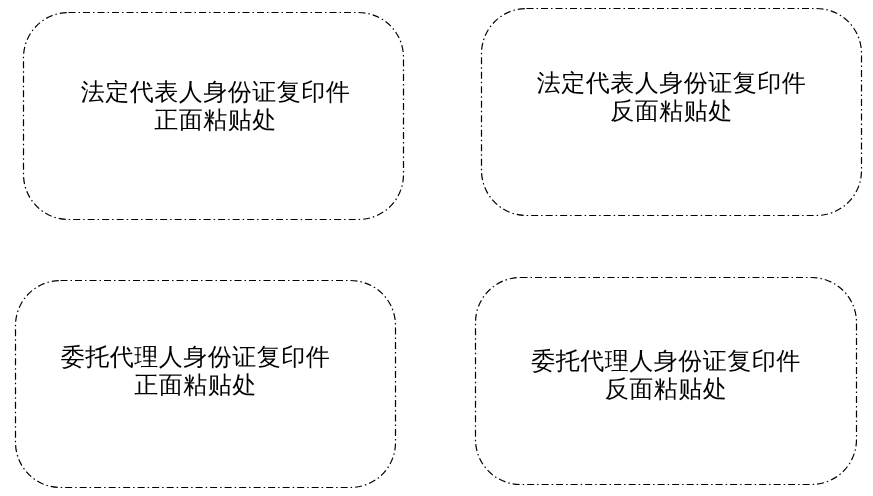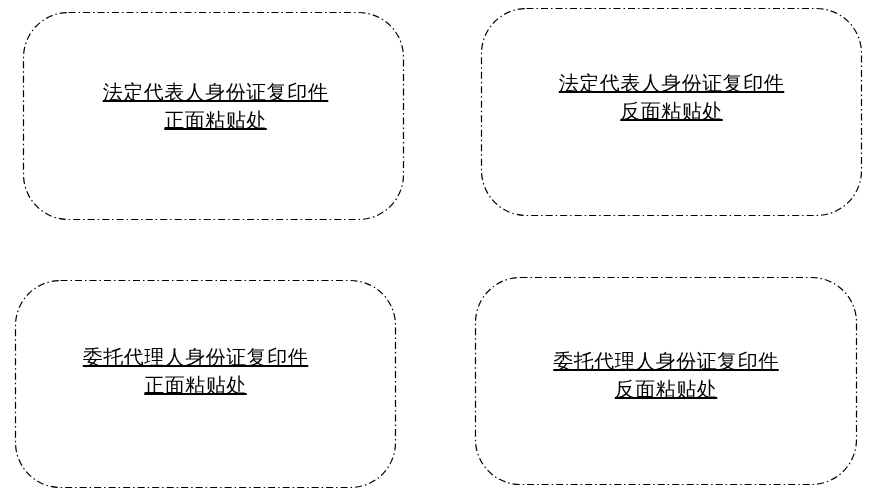--- a/index.html
+++ b/index.html
@@ -22,24 +22,23 @@
       position: absolute;
       left: 0;
       top: 0;
       overflow: visible;
     }
     .box .txt {
       position: absolute;
       left: 0;
       right: 0;
       text-align: center;
-      font-size: 20px;
+      font-size: 24px;
       line-height: 28px;
       letter-spacing: 0.5px;
-      text-decoration: underline;
     }
     .box .txt div { white-space: nowrap; }
   </style>
 </head>
 <body>
 
 <div class="box" style="left:23px; top:12px; width:381px; height:208px;">
   <svg width="381" height="208">
     <rect x="0.5" y="0.5" width="380" height="207" rx="45" ry="45" fill="none" stroke="#000" stroke-width="1.2" stroke-dasharray="7,3,1.5,3"></rect>
   </svg>

